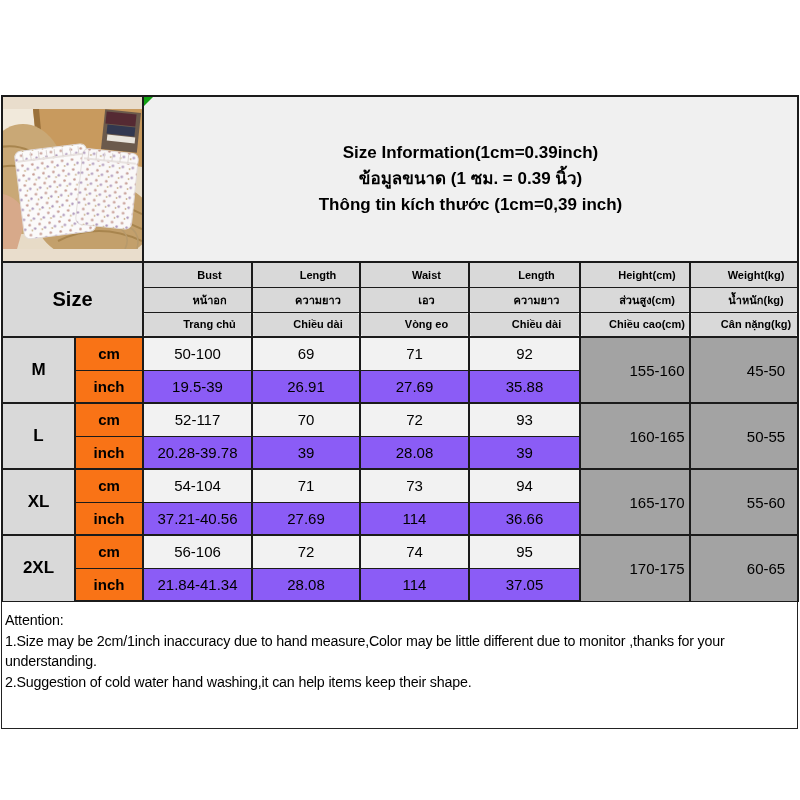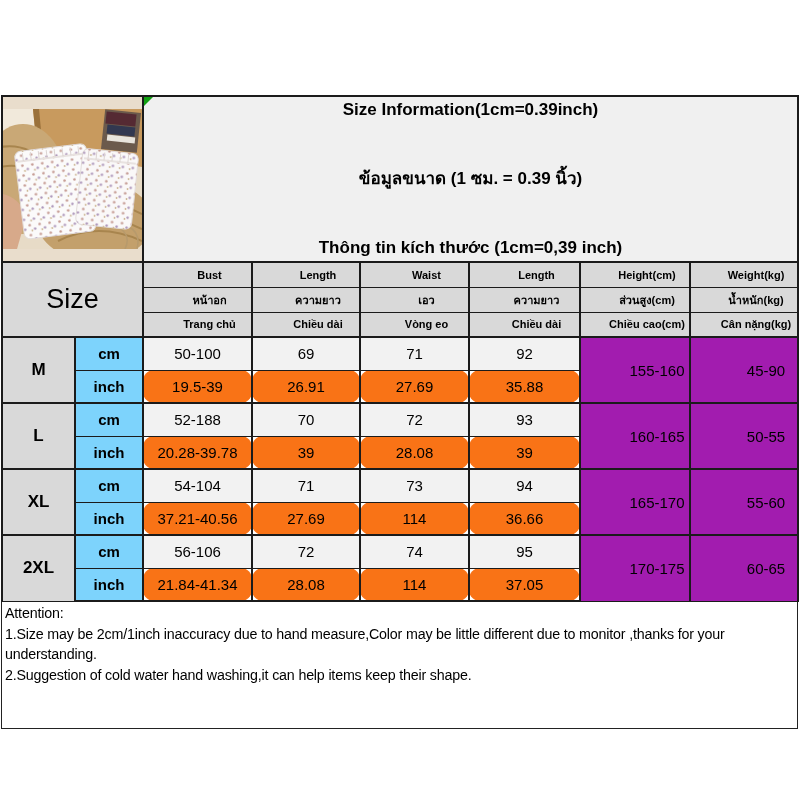--- a/index.html
+++ b/index.html
@@ -11,52 +11,52 @@
   table.size-table{
     border-collapse:collapse;table-layout:fixed;width:797px;
   }
   td{
     border:2px solid #1b1b1b;text-align:center;vertical-align:middle;
     overflow:hidden;white-space:nowrap;padding:0;
   }
   
   tr.h1 td{border-bottom-width:1px;}
   tr.h2 td{border-top-width:1px;border-bottom-width:1px;margin-top:7px;}
-  tr.h3 td{border-top-width:1px;}
+  tr.h3 td{border-top-width:1px;border-radius:6px;}
   tr.cm-row td{border-bottom-width:1px;}
   tr.inch-row td{border-top-width:1px;}
   tr.band{height:140px;}
   tr.hrow{height:25px;}
   tr.drow{height:33px;}
   .photo-cell{padding:0;background:#e9ddcc;}
   .photo-cell svg{display:block;}
   .title-cell{
     background:#f0f0f0;position:relative;
   }
   .title-inner{
-    display:flex;flex-direction:column;justify-content:space-between;align-items:center;
+    display:flex;flex-direction:column;justify-content:center;align-items:center;
     height:164px;font-weight:bold;font-size:17px;line-height:26px;
   }
   .corner{
     position:absolute;top:0;left:0;width:0;height:0;
     border-top:9px solid #12a012;border-right:9px solid transparent;
   }
   .size-cell{
-    background:#d9d9d9;font-weight:normal;font-size:27px;
+    background:#d9d9d9;font-weight:bold;font-size:20px;
   }
   .hcell{background:#d9d9d9;font-weight:bold;font-size:11px;padding-left:24px;}
   .size-lbl{background:#d9d9d9;font-weight:bold;font-size:17px;}
-  .unit{background:#7dd3fc;font-weight:bold;font-size:15px;}
+  .unit{background:#f97316;font-weight:bold;font-size:15px;}
   .val{font-size:15px;}
   tr.cm-row td.val{background:#f2f2f2;}
-  tr.inch-row td.val{background:#f97316;border-radius:11px;}
-  td.merge{background:#a21caf;font-size:15px;padding-left:44px;}
+  tr.inch-row td.val{background:#8b5cf6;}
+  td.merge{background:#a3a3a3;font-size:15px;padding-left:44px;}
   .attention{
     border:1px solid #222;border-top:none;height:127px;
-    padding:1px 0 0 3px;box-sizing:border-box;overflow:hidden;
+    padding:8px 0 0 3px;box-sizing:border-box;overflow:hidden;
   }
   .attention-inner{
     width:108%;transform:scaleX(0.92);transform-origin:0 0;
     font-size:15.5px;line-height:20.5px;letter-spacing:-0.2px;
     white-space:normal;text-align:left;
   }
 </style>
 </head>
 <body>
 
@@ -152,34 +152,34 @@
     </tr>
 
     <tr class="drow cm-row">
       <td rowspan="2" class="size-lbl">M</td>
       <td class="unit">cm</td>
       <td class="val">50-100</td>
       <td class="val">69</td>
       <td class="val">71</td>
       <td class="val">92</td>
       <td rowspan="2" class="merge">155-160</td>
-      <td rowspan="2" class="merge">45-90</td>
+      <td rowspan="2" class="merge">45-50</td>
     </tr>
     <tr class="drow inch-row">
       <td class="unit">inch</td>
       <td class="val">19.5-39</td>
       <td class="val">26.91</td>
       <td class="val">27.69</td>
       <td class="val">35.88</td>
     </tr>
 
     <tr class="drow cm-row">
       <td rowspan="2" class="size-lbl">L</td>
       <td class="unit">cm</td>
-      <td class="val">52-188</td>
+      <td class="val">52-117</td>
       <td class="val">70</td>
       <td class="val">72</td>
       <td class="val">93</td>
       <td rowspan="2" class="merge">160-165</td>
       <td rowspan="2" class="merge">50-55</td>
     </tr>
     <tr class="drow inch-row">
       <td class="unit">inch</td>
       <td class="val">20.28-39.78</td>
       <td class="val">39</td>

